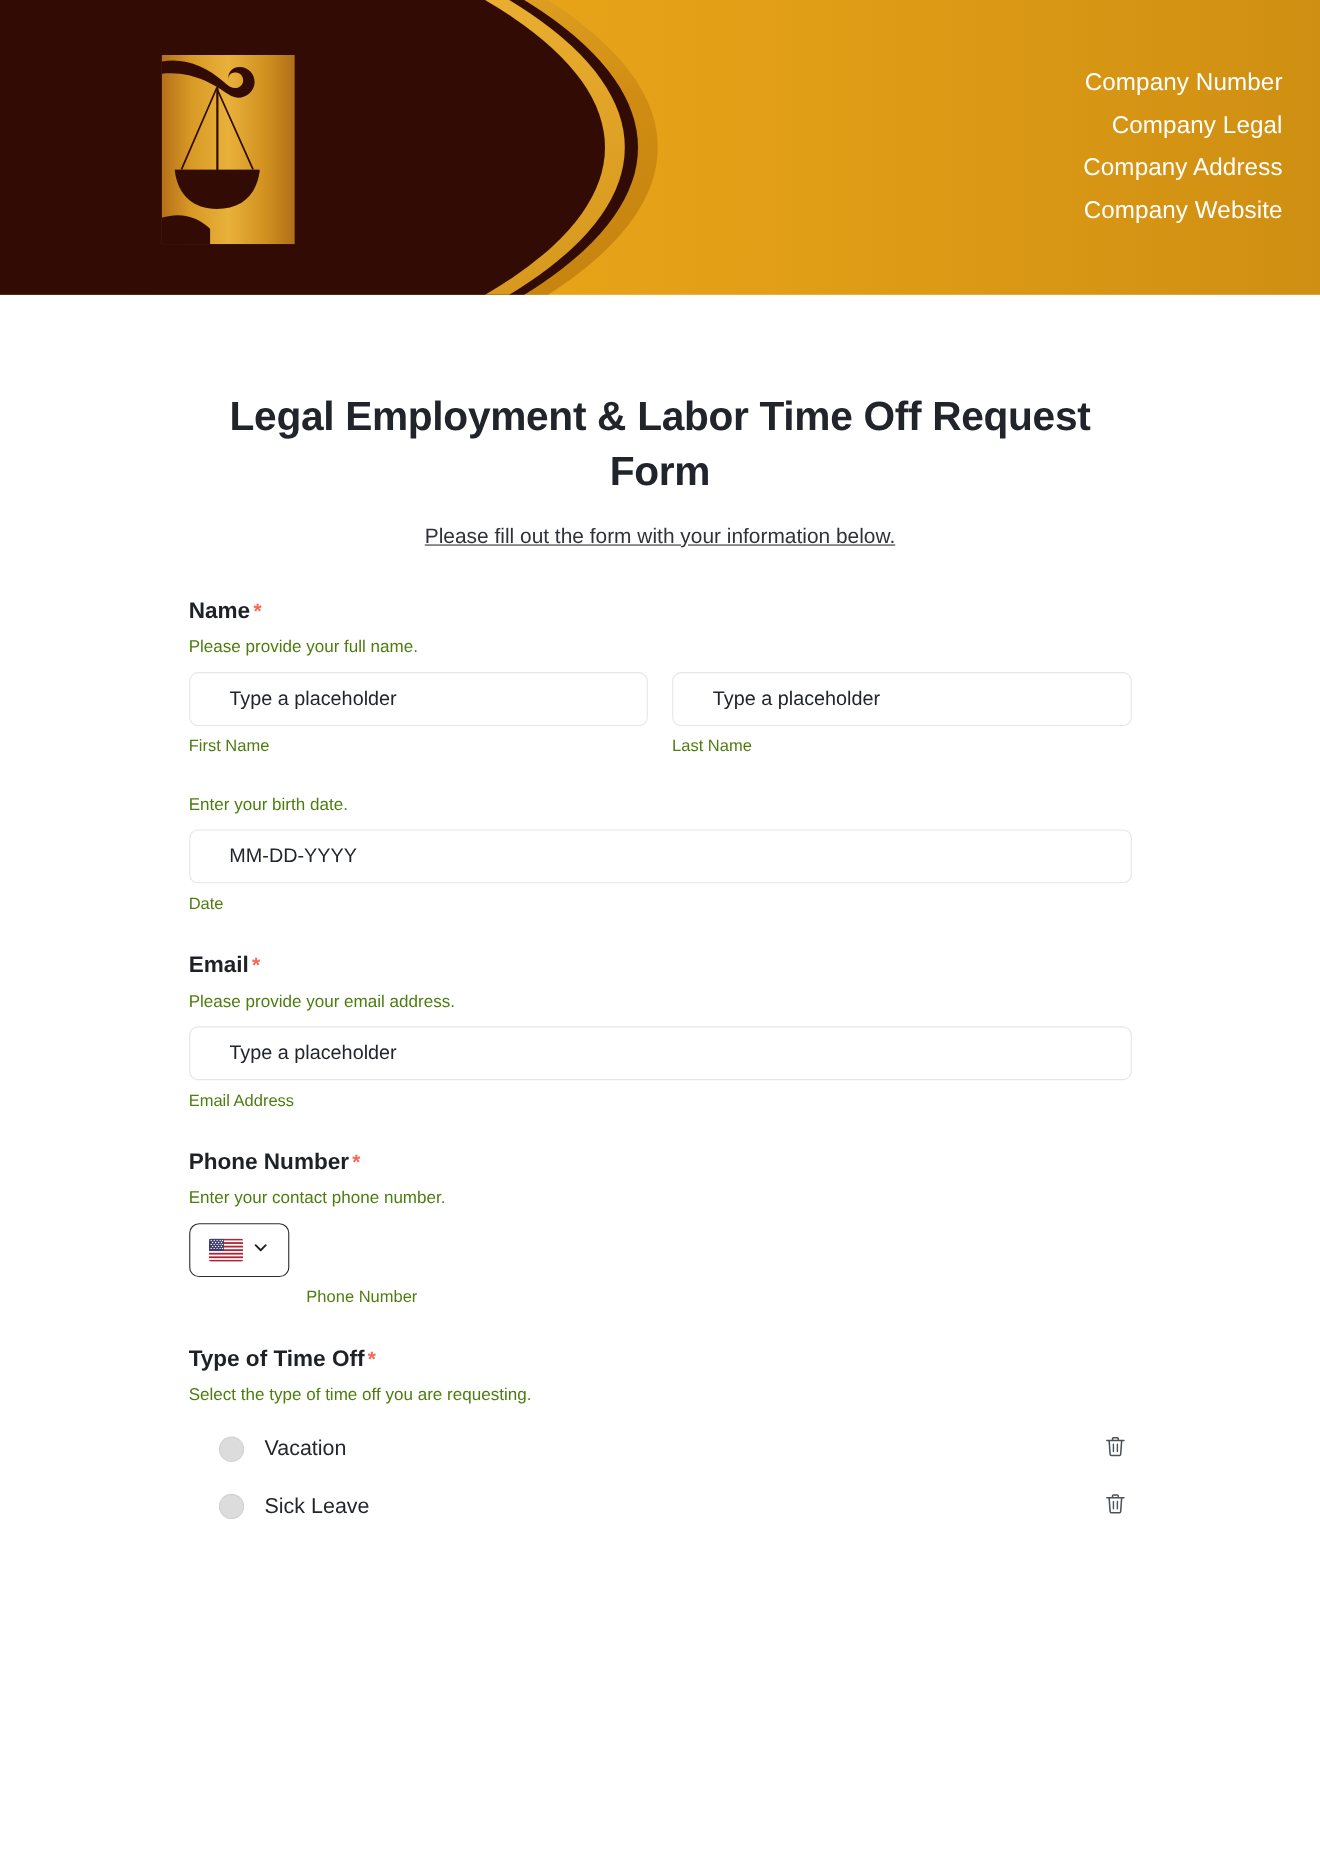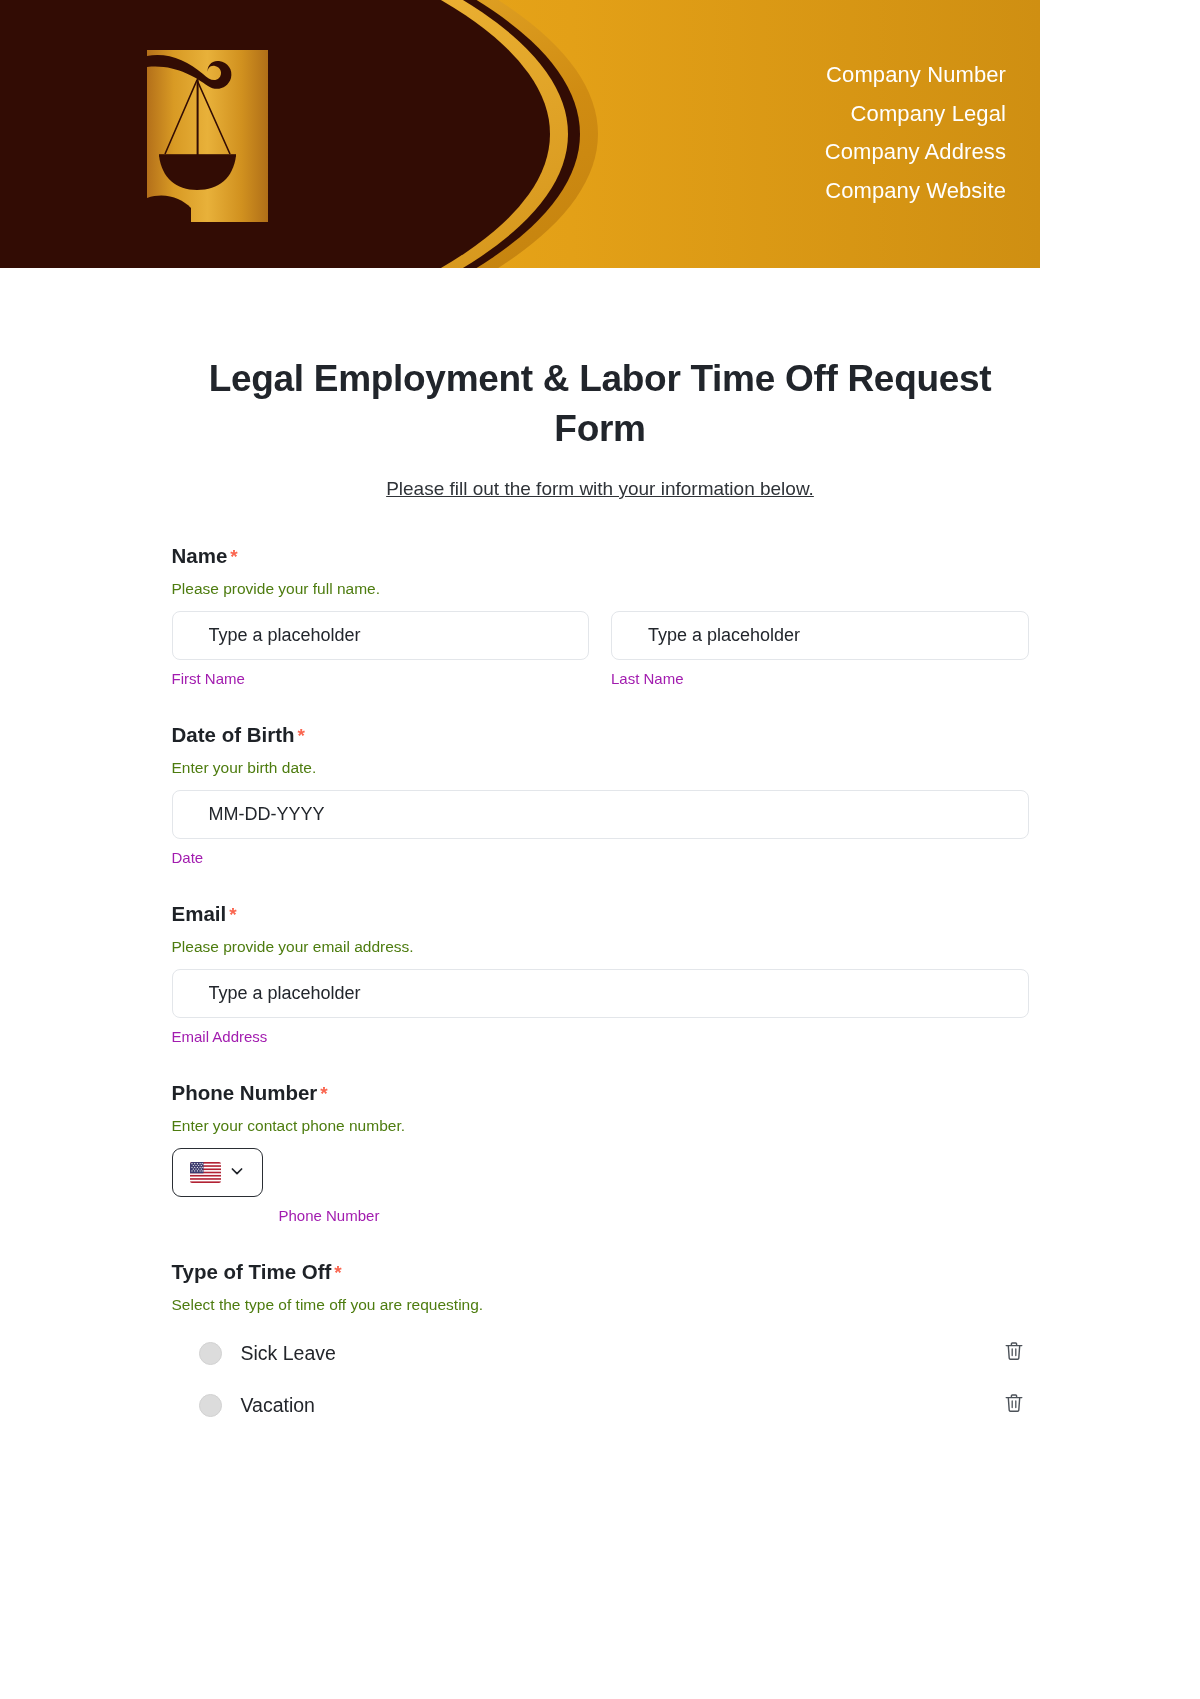--- a/index.html
+++ b/index.html
@@ -14,21 +14,21 @@
     height: 1699px;
     position: relative;
     font-family: "Liberation Sans", "DejaVu Sans", sans-serif;
     color: #2b2b2b;
     overflow: hidden;
   }
 
   
   .banner {
     position: relative;
-    width: 1040px;
+    width: 1200px;
     height: 268px;
     overflow: hidden;
     background: linear-gradient(90deg, #e8a317 0%, #eaa81a 25%, #e3a017 55%, #cf8f12 100%);
   }
   
   .banner-dark {
     position: absolute;
     left: -560px;
     top: -176px;
     width: 1110px;
@@ -135,21 +135,21 @@
     font-size: 19px;
     margin-left: 3px;
   }
   .field-desc {
     font-size: 15.5px;
     color: #4d7c0f;
     margin: 12px 0 13px 0;
   }
   .sublabel {
     font-size: 15px;
-    color: #a21caf;
+    color: #4d7c0f;
     margin-top: 10px;
   }
 
   .input {
     width: 100%;
     height: 49px;
     border: 1px solid #e3e6ea;
     border-radius: 8px;
     background: #ffffff;
     font-family: "Liberation Sans", "DejaVu Sans", sans-serif;
@@ -274,23 +274,20 @@
           <div class="sublabel">First Name</div>
         </div>
         <div class="col">
           <input class="input" type="text" placeholder="Type a placeholder" style="">
           <div class="sublabel">Last Name</div>
         </div>
       </div>
     </div>
 
     <div class="field">
-      <div class="field-label">
-        <span>Date of Birth</span><span class="req">*</span>
-      </div>
       <div class="field-desc">Enter your birth date.</div>
       <input class="input" type="text" placeholder="MM-DD-YYYY" style="">
       <div class="sublabel">Date</div>
     </div>
 
     <div class="field">
       <div class="field-label">
         <span>Email</span><span class="req">*</span>
       </div>
       <div class="field-desc">Please provide your email address.</div>
@@ -356,39 +353,39 @@
     </div>
 
     <div class="field">
       <div class="field-label">
         <span>Type of Time Off</span><span class="req">*</span>
       </div>
       <div class="field-desc">Select the type of time off you are requesting.</div>
 
       <div class="radio-row">
         <span class="radio-dot"></span>
+        <span class="radio-text">Vacation</span>
+        <span class="trash">
+          <svg viewBox="0 0 22 22" width="22" height="22" xmlns="http://www.w3.org/2000/svg">
+            <path d="M3.2 5.6 H18.8" stroke="#4c5259" stroke-width="1.4" stroke-linecap="round" fill="none"></path>
+            <path d="M8.4 5.6 V3.9 C8.4 3.4 8.8 3 9.3 3 H12.7 C13.2 3 13.6 3.4 13.6 3.9 V5.6" stroke="#4c5259" stroke-width="1.4" fill="none" stroke-linejoin="round"></path>
+            <path d="M5.3 5.6 L6.2 18.1 C6.25 18.7 6.75 19.2 7.35 19.2 H14.65 C15.25 19.2 15.75 18.7 15.8 18.1 L16.7 5.6" stroke="#4c5259" stroke-width="1.4" fill="none" stroke-linejoin="round"></path>
+            <path d="M9.2 9 V15.6 M12.8 9 V15.6" stroke="#4c5259" stroke-width="1.3" stroke-linecap="round" fill="none"></path>
+          </svg>
+        </span>
+      </div>
+
+      <div class="radio-row">
+        <span class="radio-dot"></span>
         <span class="radio-text">Sick Leave</span>
         <span class="trash">
           <svg viewBox="0 0 22 22" width="22" height="22" xmlns="http://www.w3.org/2000/svg">
             <path d="M3.2 5.6 H18.8" stroke="#4c5259" stroke-width="1.4" stroke-linecap="round" fill="none"></path>
             <path d="M8.4 5.6 V3.9 C8.4 3.4 8.8 3 9.3 3 H12.7 C13.2 3 13.6 3.4 13.6 3.9 V5.6" stroke="#4c5259" stroke-width="1.4" fill="none" stroke-linejoin="round"></path>
             <path d="M5.3 5.6 L6.2 18.1 C6.25 18.7 6.75 19.2 7.35 19.2 H14.65 C15.25 19.2 15.75 18.7 15.8 18.1 L16.7 5.6" stroke="#4c5259" stroke-width="1.4" fill="none" stroke-linejoin="round"></path>
             <path d="M9.2 9 V15.6 M12.8 9 V15.6" stroke="#4c5259" stroke-width="1.3" stroke-linecap="round" fill="none"></path>
           </svg>
         </span>
       </div>
 
-      <div class="radio-row">
-        <span class="radio-dot"></span>
-        <span class="radio-text">Vacation</span>
-        <span class="trash">
-          <svg viewBox="0 0 22 22" width="22" height="22" xmlns="http://www.w3.org/2000/svg">
-            <path d="M3.2 5.6 H18.8" stroke="#4c5259" stroke-width="1.4" stroke-linecap="round" fill="none"></path>
-            <path d="M8.4 5.6 V3.9 C8.4 3.4 8.8 3 9.3 3 H12.7 C13.2 3 13.6 3.4 13.6 3.9 V5.6" stroke="#4c5259" stroke-width="1.4" fill="none" stroke-linejoin="round"></path>
-            <path d="M5.3 5.6 L6.2 18.1 C6.25 18.7 6.75 19.2 7.35 19.2 H14.65 C15.25 19.2 15.75 18.7 15.8 18.1 L16.7 5.6" stroke="#4c5259" stroke-width="1.4" fill="none" stroke-linejoin="round"></path>
-            <path d="M9.2 9 V15.6 M12.8 9 V15.6" stroke="#4c5259" stroke-width="1.3" stroke-linecap="round" fill="none"></path>
-          </svg>
-        </span>
-      </div>
-
     </div>
   </div>
 </div>
 
 </body></html>

